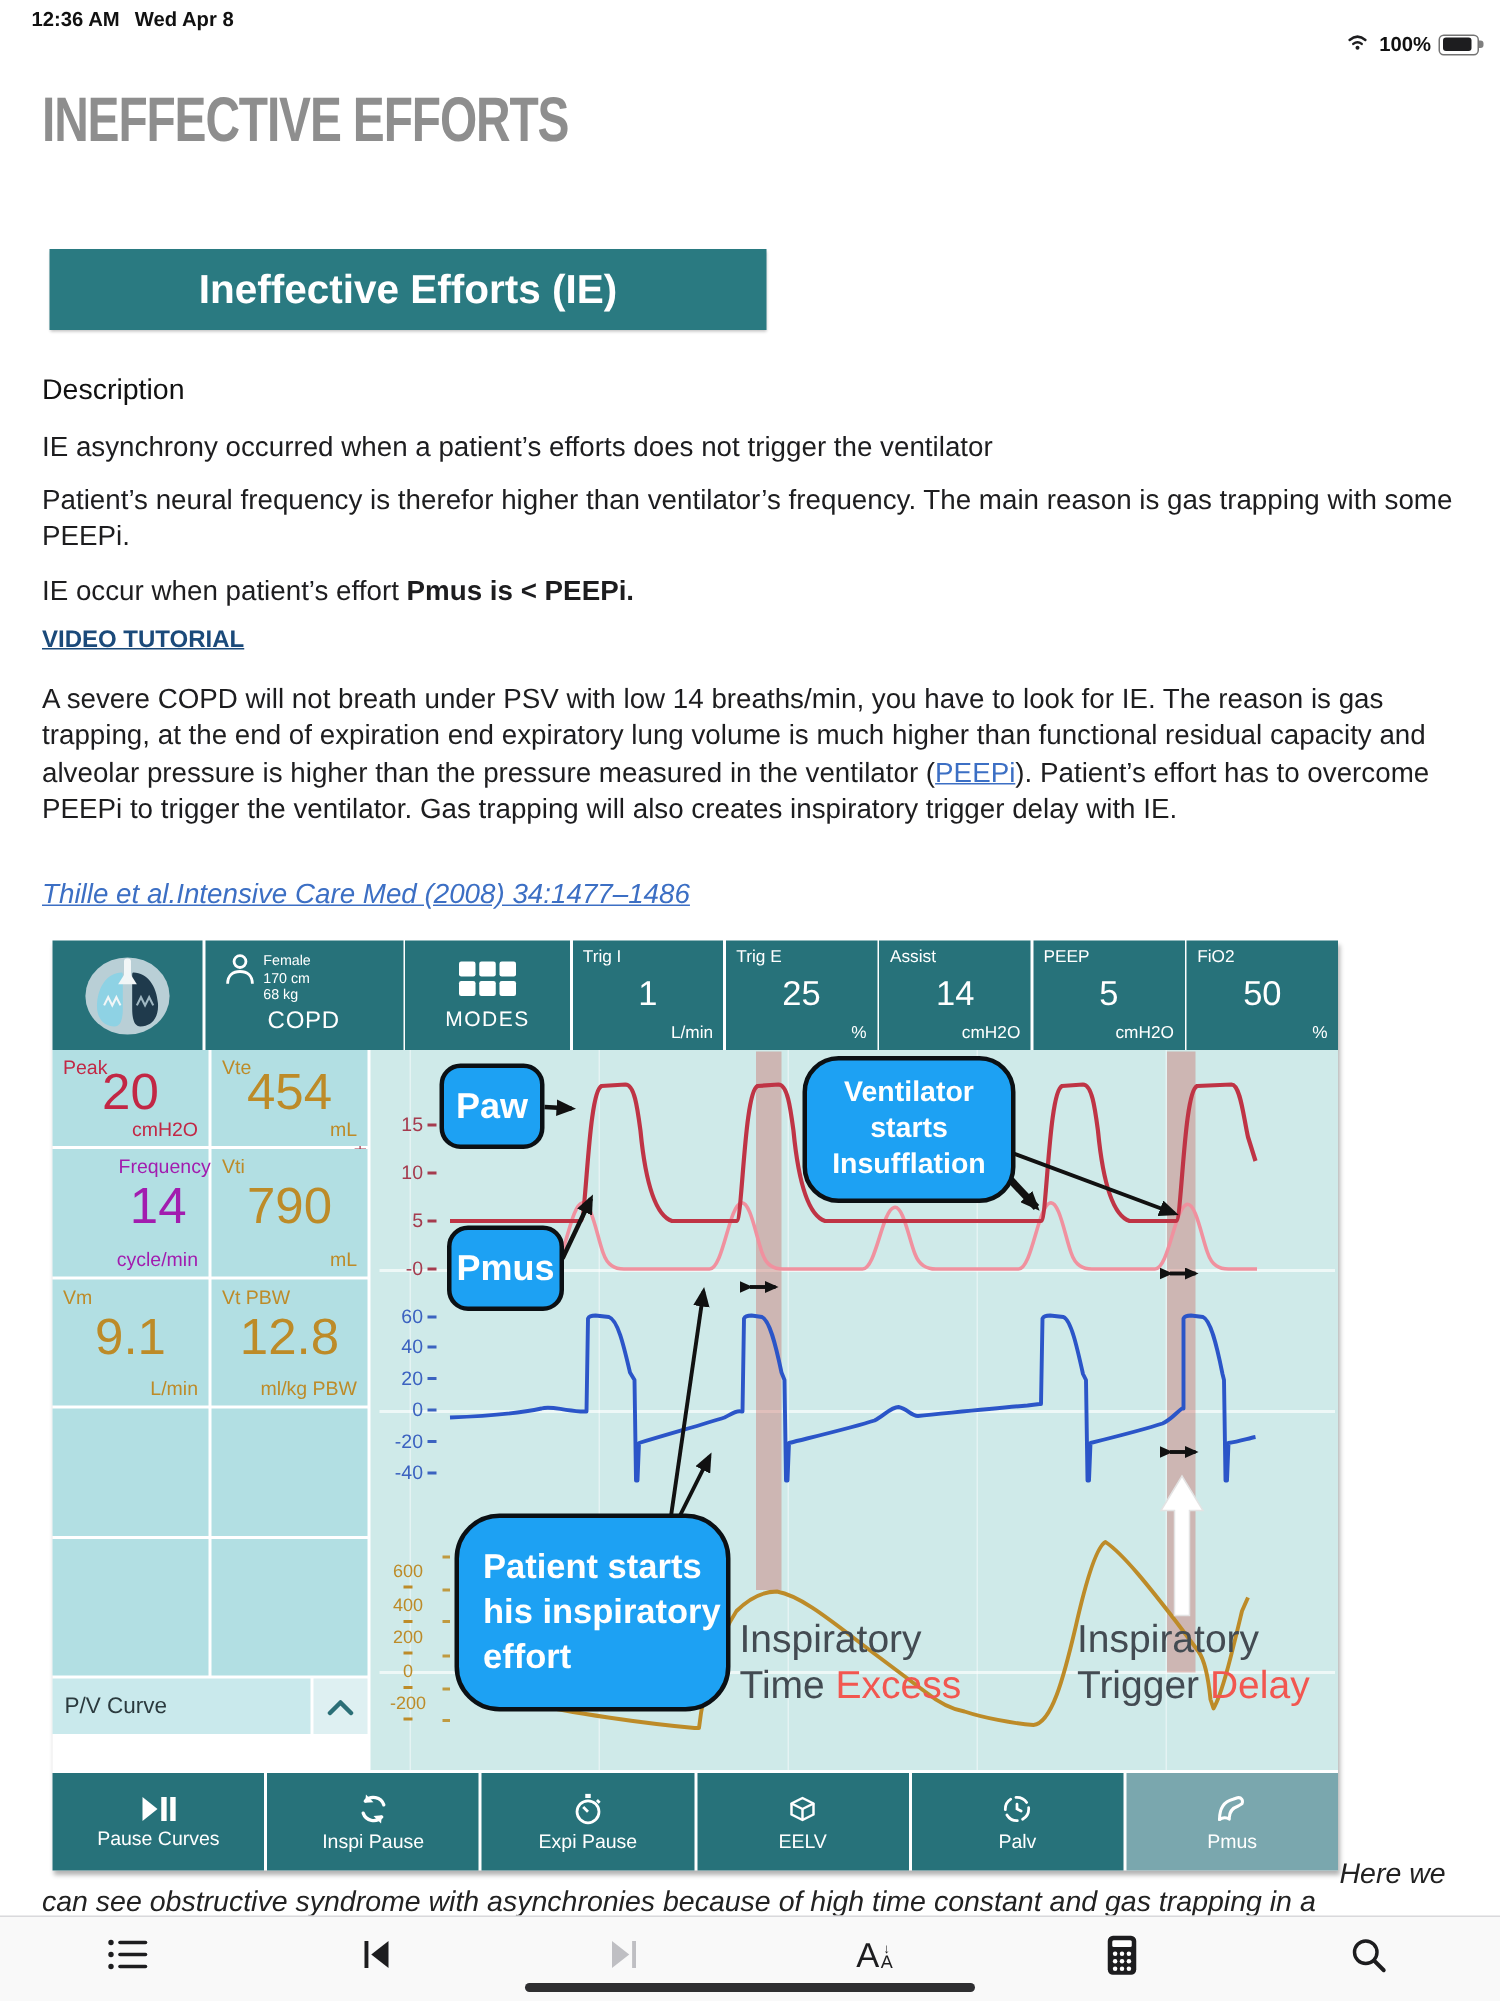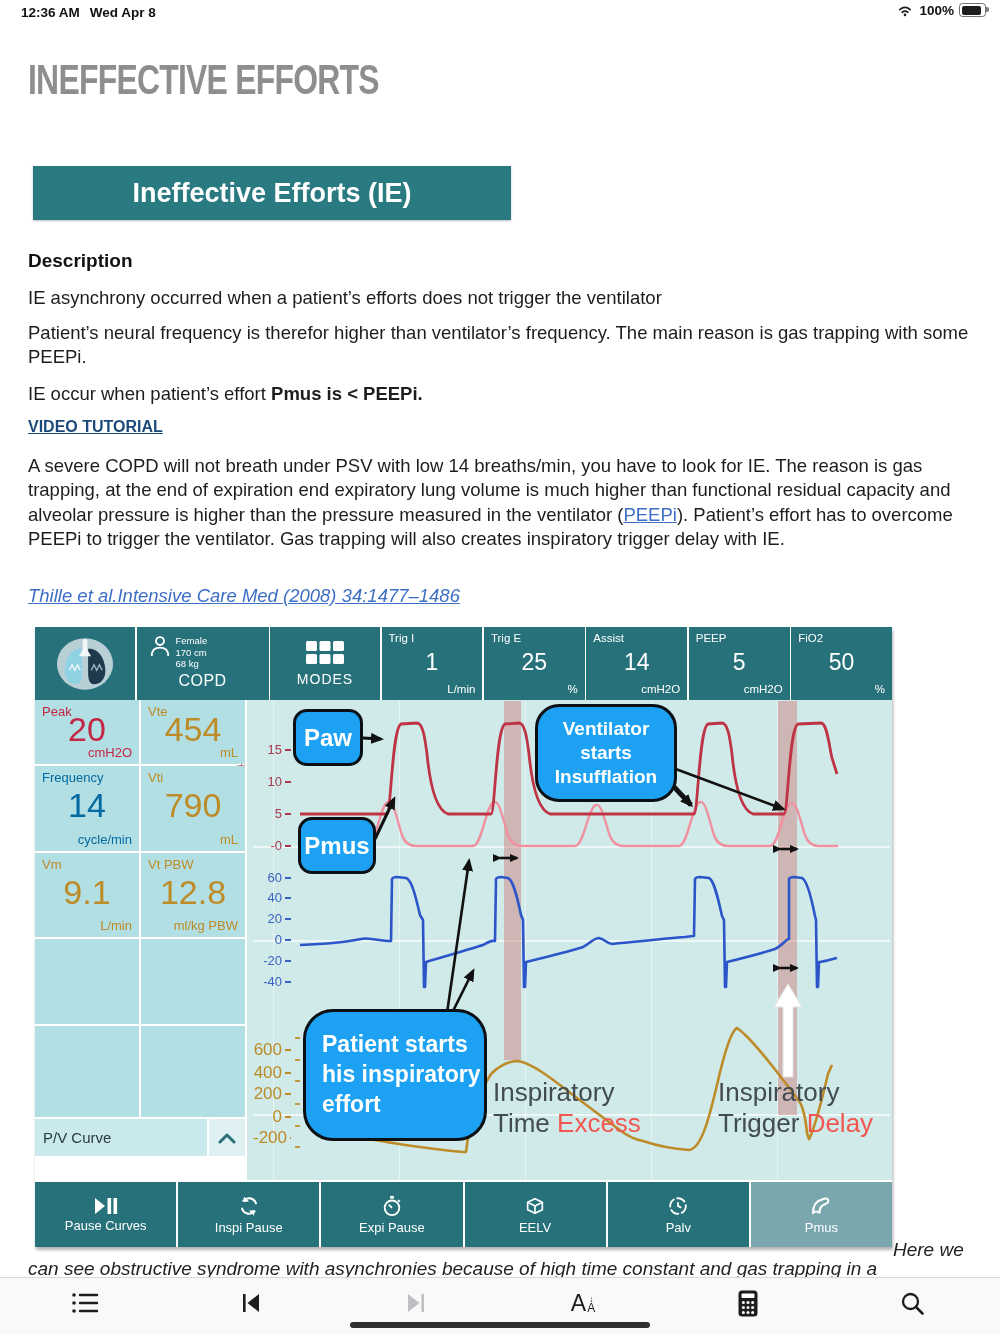--- a/index.html
+++ b/index.html
@@ -7,37 +7,37 @@
     width:1000px;height:1334px;position:relative;overflow:hidden;
     background:#ffffff;
     font-family:"Liberation Sans","DejaVu Sans",sans-serif;
     color:#1d1d1f;
     -webkit-font-smoothing:antialiased;
   }
   
   .statusbar{position:absolute;left:0;top:0;width:1000px;height:27px;background:#fff;}
   .sb-left{position:absolute;left:21px;top:5px;font-size:13.5px;font-weight:700;color:#111;}
   .sb-left .date{font-weight:700;margin-left:10px;}
-  .sb-right{position:absolute;right:14px;top:3px;display:flex;align-items:flex-start;gap:5px;}
+  .sb-right{position:absolute;right:14px;top:20px;display:flex;align-items:center;gap:5px;}
   .sb-right .pct{font-size:13.5px;font-weight:700;color:#111;}
   .battery{width:25px;height:12px;border:1px solid rgba(0,0,0,.55);border-radius:3.5px;position:relative;}
   .battery i{position:absolute;left:1.5px;top:1.5px;bottom:1.5px;width:19px;background:#1d1d1f;border-radius:2px;}
   .battery u{position:absolute;right:-3.5px;top:3px;width:2.5px;height:5px;background:rgba(0,0,0,.5);border-radius:0 2px 2px 0;}
 
   
   .pagetitle{
     position:absolute;left:28px;top:56px;font-size:42px;font-weight:700;color:#8e8e8e;
     letter-spacing:-1px;transform:scaleX(.76);transform-origin:left center;white-space:nowrap;
   }
   .banner{
     position:absolute;left:33px;top:166px;width:478px;height:54px;background:#2a7a81;
     color:#fff;font-size:27px;font-weight:700;display:flex;align-items:center;justify-content:center;
     box-shadow:0 1px 2px rgba(0,0,0,.25);
   }
-  .desc-h{position:absolute;left:28px;top:250px;font-size:19px;font-weight:700;color:#111;}
+  .desc-h{position:absolute;left:28px;top:250px;font-size:19px;font-weight:400;color:#111;}
   .para{position:absolute;left:28px;width:945px;font-size:18.5px;line-height:1.32;color:#1d1d1f;}
   .p1{top:286px;} .p2{top:321px;} .p3{top:382px;} .p4{top:454px;}
   .bold{font-weight:700;}
   .linkblue{color:#3c6fc4;text-decoration:underline;cursor:pointer;}
   .video{position:absolute;left:28px;top:418px;font-size:16px;font-weight:700;color:#1b4a7a;text-decoration:underline;cursor:pointer;}
   .cite{position:absolute;left:28px;top:585px;font-size:18.5px;font-style:italic;color:#3c6fc4;text-decoration:underline;cursor:pointer;}
   .tail-right{position:absolute;left:893px;top:1239px;font-size:19px;font-style:italic;color:#222;}
   .tail-line{position:absolute;left:28px;top:1258px;width:960px;font-size:19px;font-style:italic;color:#222;white-space:nowrap;}
 
   
@@ -55,33 +55,33 @@
   .pt-stats{font-size:9.5px;line-height:11.5px;}
   .pt-cond{text-align:center;font-size:16px;margin-top:2px;letter-spacing:.5px;}
   .modes-label{font-size:14px;letter-spacing:1px;}
 
   .metrics{position:absolute;left:0;top:73px;width:210px;display:flex;flex-direction:column;gap:2px;}
   .mrow{display:flex;gap:2px;}
   .mcell{flex:1;background:#b2dfe3;position:relative;}
   .mlabel{position:absolute;top:4px;left:7px;font-size:13px;}
   .mvalue{position:absolute;top:46%;left:0;right:0;text-align:center;transform:translateY(-50%);font-size:34px;}
   .munit{position:absolute;bottom:4px;right:7px;font-size:13px;}
-  .c-red{color:#c22745;} .c-blue{color:#0369a1;} .c-gold{color:#bd8b28;}
+  .c-red{color:#c22745;} .c-blue{color:#a21caf;margin-left:37px;} .c-gold{color:#bd8b28;}
   .pvrow{display:flex;gap:2px;height:37px;}
   .pvlabel{flex:1;background:#c9e9ec;font-size:15px;color:#2b3a3e;display:flex;align-items:center;padding-left:8px;}
   .pvchev{width:36px;background:#def0f2;display:flex;align-items:center;justify-content:center;cursor:pointer;}
 
   .chartbg{position:absolute;left:212px;top:73px;width:645px;height:480px;background:#cfeae9;}
   .gridv{position:absolute;top:73px;height:480px;width:1px;background:rgba(255,255,255,.45);}
   .gridh{position:absolute;left:218px;width:637px;height:1.5px;background:rgba(255,255,255,.65);}
   .band{position:absolute;background:rgba(203,104,97,.40);}
 
   .tick{position:absolute;left:218px;width:38px;display:flex;align-items:center;justify-content:flex-end;gap:3px;font-size:13px;}
   .tick i{width:6px;height:2px;background:currentColor;display:block;}
-  .tick.v{font-size:17px;}
+  .tick.v{font-size:12px;flex-direction:column;}
   .mindash{position:absolute;left:260px;width:5px;height:2px;background:#c09a40;}
   .axname{position:absolute;writing-mode:vertical-rl;transform:rotate(180deg);font-size:11px;}
   .ax-p{color:#a53b4e;} .ax-f{color:#3b62c0;} .ax-v{color:#bd8b28;}
 
   .figsvg{position:absolute;left:0;top:0;width:857px;height:620px;pointer-events:none;}
 
   .ann{position:absolute;font-size:26px;line-height:31px;color:#434b52;}
   .ann .red{color:#f25750;}
 
   .callout{

